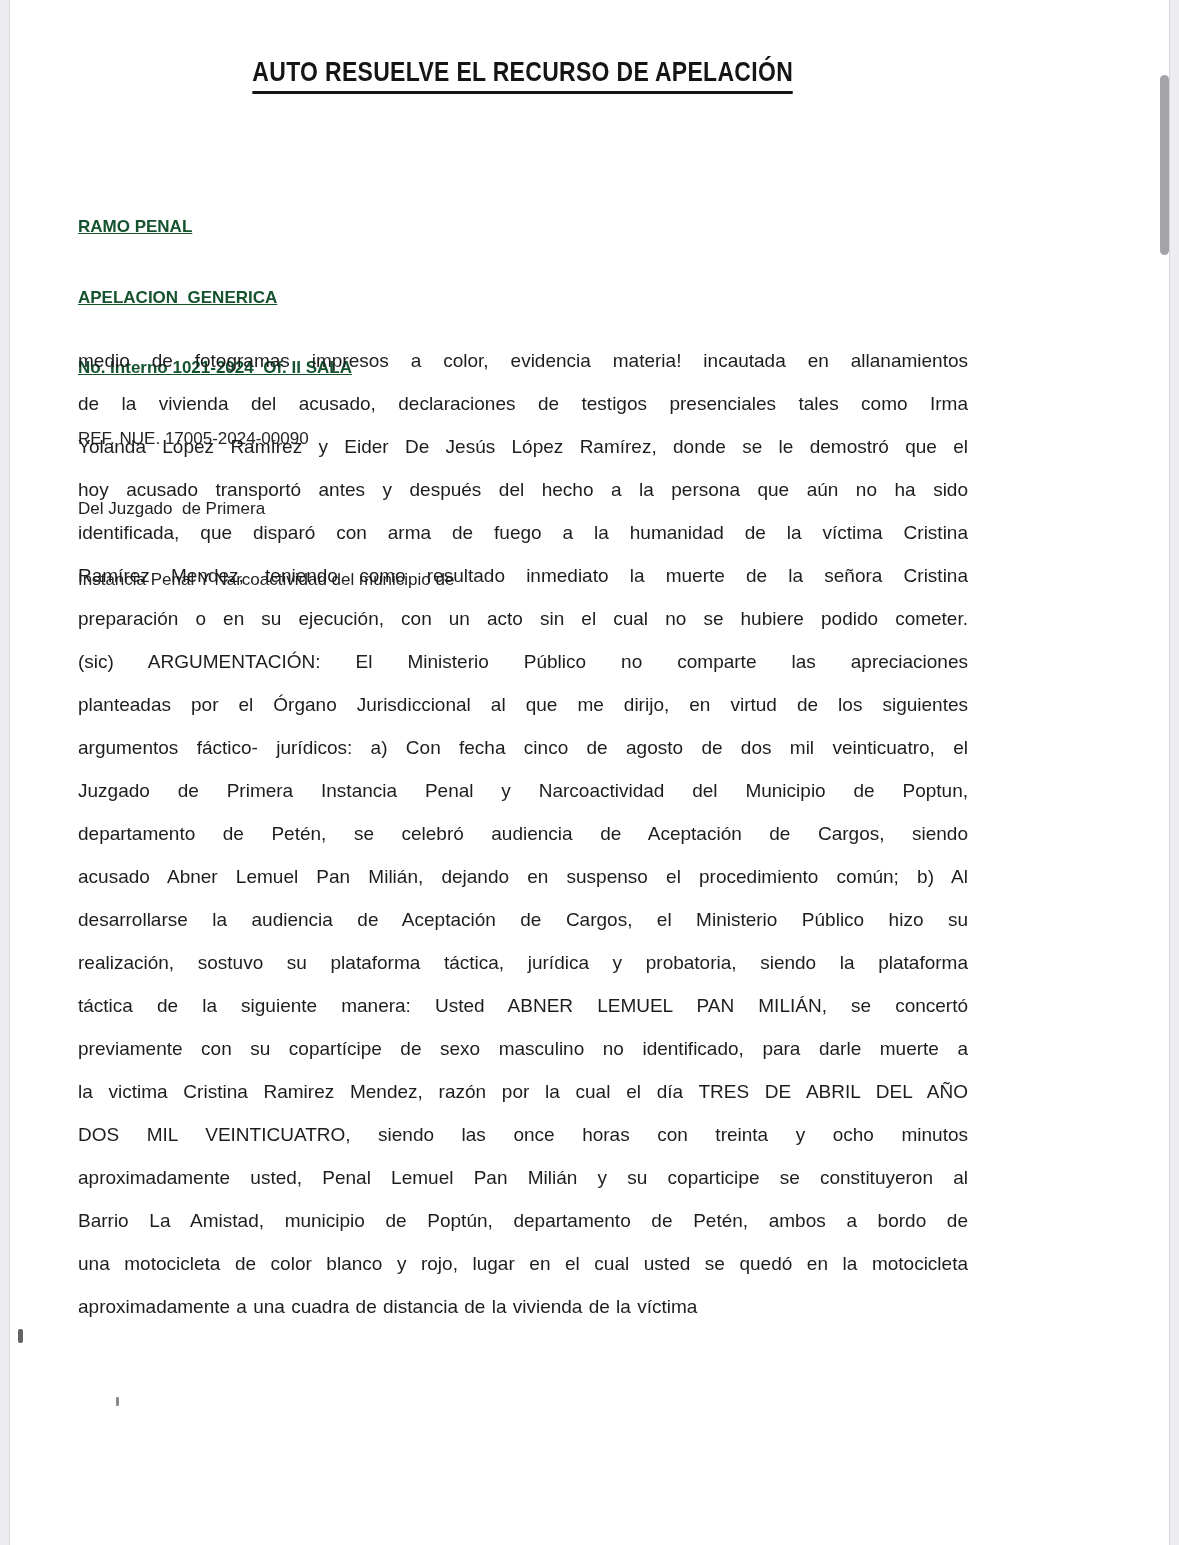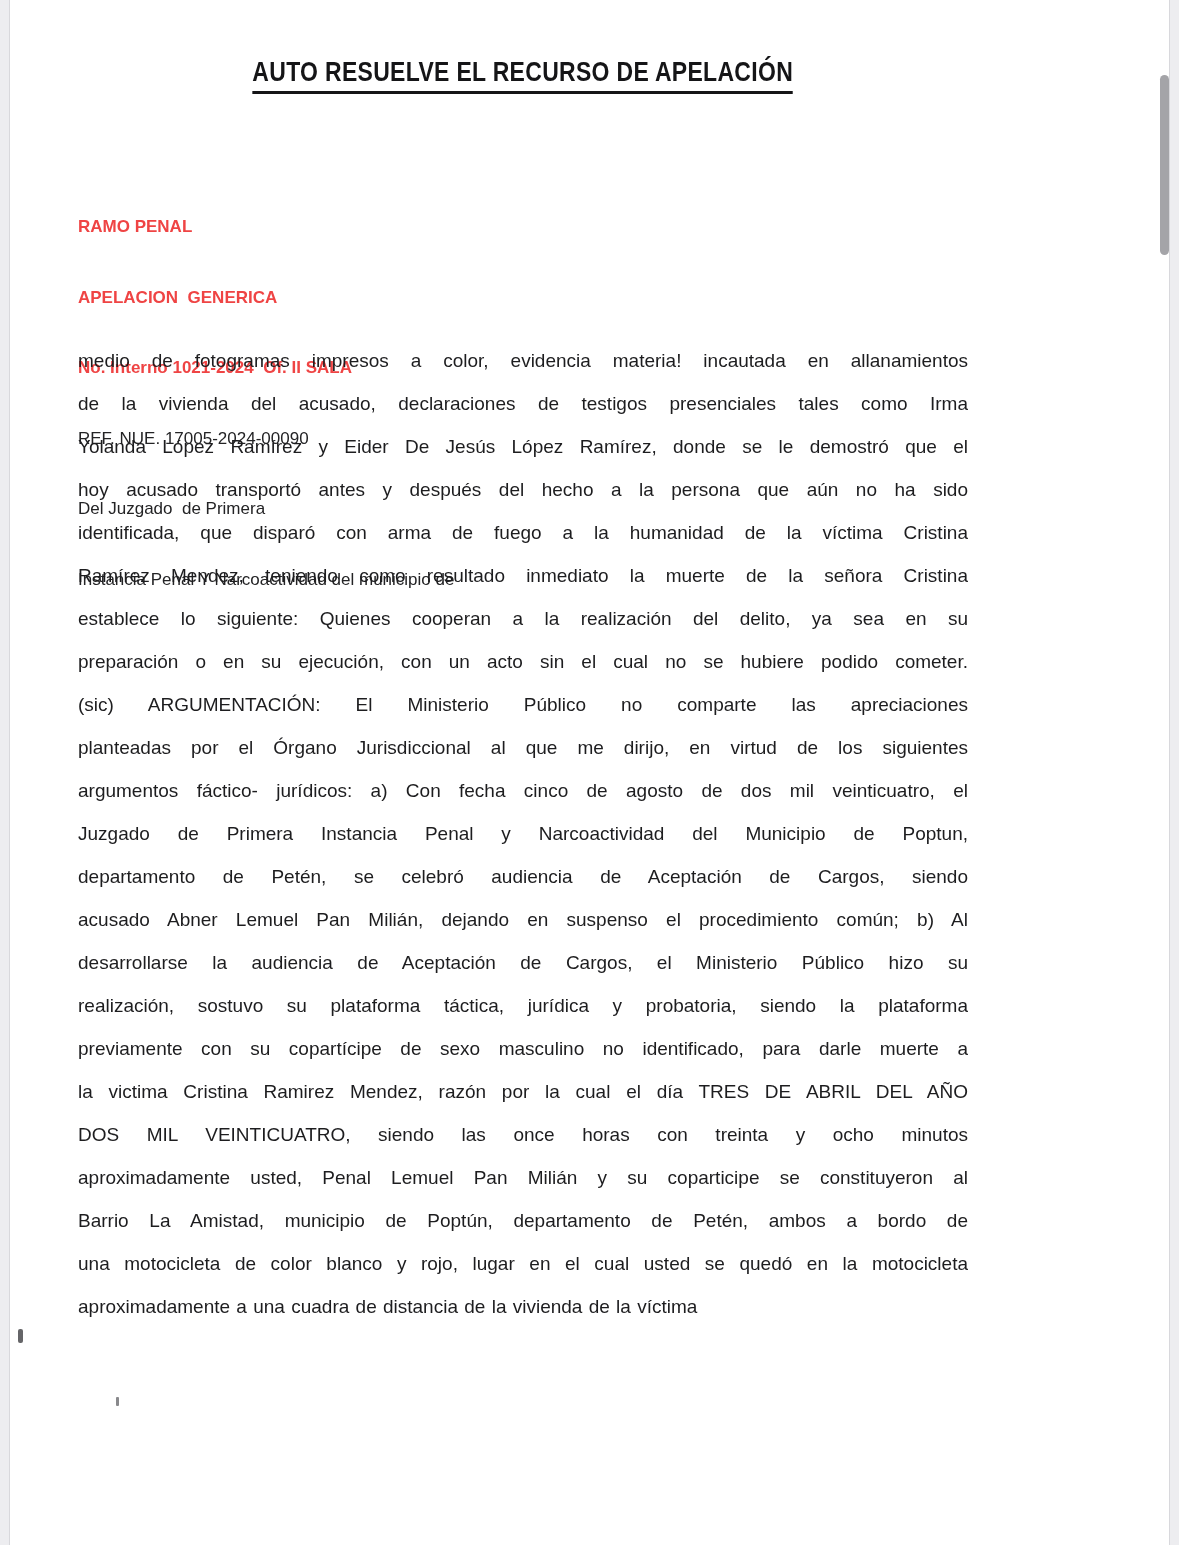--- a/index.html
+++ b/index.html
@@ -47,21 +47,21 @@
     white-space: nowrap;
   }
 
   .case-info {
     position: absolute; top: 168px; left: 0; width: 890px;
     font-size: 17px; line-height: 23.5px;
     white-space: pre-wrap;
     color: #232325;
   }
   .case-info .ci-line { height: 23.5px; }
-  .case-info .bold { font-weight: 700; color: #ef4444; }
+  .case-info .bold { font-weight: 700; color: #14532d; text-decoration: underline; }
 
   .body-text {
     position: absolute; top: 339px; left: 0; width: 890px;
     font-size: 19px;
     color: #1d1d1f;
   }
   .body-line {
     height: 43px; line-height: 43px;
     text-align: justify;
     text-align-last: justify;
@@ -101,30 +101,30 @@
         <div class="ci-line">Instancia Penal Y Narcoactividad del municipio de</div>
       </div>
 
       <div class="body-text">
         <div class="body-line">medio de fotogramas impresos a color, evidencia materia! incautada en allanamientos</div>
         <div class="body-line">de la vivienda del acusado, declaraciones de testigos presenciales tales como Irma</div>
         <div class="body-line">Yolanda López Ramírez y Eider De Jesús López Ramírez, donde se le demostró que el</div>
         <div class="body-line">hoy acusado transportó antes y después del hecho a la persona que aún no ha sido</div>
         <div class="body-line">identificada, que disparó con arma de fuego a la humanidad de la víctima Cristina</div>
         <div class="body-line">Ramírez Mendez, teniendo como resultado inmediato la muerte de la señora Cristina</div>
-        <div class="body-line">establece lo siguiente: Quienes cooperan a la realización del delito, ya sea en su</div>
         <div class="body-line">preparación o en su ejecución, con un acto sin el cual no se hubiere podido cometer.</div>
         <div class="body-line">(sic) ARGUMENTACIÓN: El Ministerio Público no comparte las apreciaciones</div>
         <div class="body-line">planteadas por el Órgano Jurisdiccional al que me dirijo, en virtud de los siguientes</div>
         <div class="body-line">argumentos fáctico- jurídicos: a) Con fecha cinco de agosto de dos mil veinticuatro, el</div>
         <div class="body-line">Juzgado de Primera Instancia Penal y Narcoactividad del Municipio de Poptun,</div>
         <div class="body-line">departamento de Petén, se celebró audiencia de Aceptación de Cargos, siendo</div>
         <div class="body-line">acusado Abner Lemuel Pan Milián, dejando en suspenso el procedimiento común; b) Al</div>
         <div class="body-line">desarrollarse la audiencia de Aceptación de Cargos, el Ministerio Público hizo su</div>
         <div class="body-line">realización, sostuvo su plataforma táctica, jurídica y probatoria, siendo la plataforma</div>
+        <div class="body-line">táctica de la siguiente manera: Usted ABNER LEMUEL PAN MILIÁN, se concertó</div>
         <div class="body-line">previamente con su copartícipe de sexo masculino no identificado, para darle muerte a</div>
         <div class="body-line">la victima Cristina Ramirez Mendez, razón por la cual el día TRES DE ABRIL DEL AÑO</div>
         <div class="body-line">DOS MIL VEINTICUATRO, siendo las once horas con treinta y ocho minutos</div>
         <div class="body-line">aproximadamente usted, Penal Lemuel Pan Milián y su coparticipe se constituyeron al</div>
         <div class="body-line">Barrio La Amistad, municipio de Poptún, departamento de Petén, ambos a bordo de</div>
         <div class="body-line">una motocicleta de color blanco y rojo, lugar en el cual usted se quedó en la motocicleta</div>
         <div class="body-line final">aproximadamente a una cuadra de distancia de la vivienda de la víctima</div>
       </div>
 
       <div class="artifact-2"></div>

